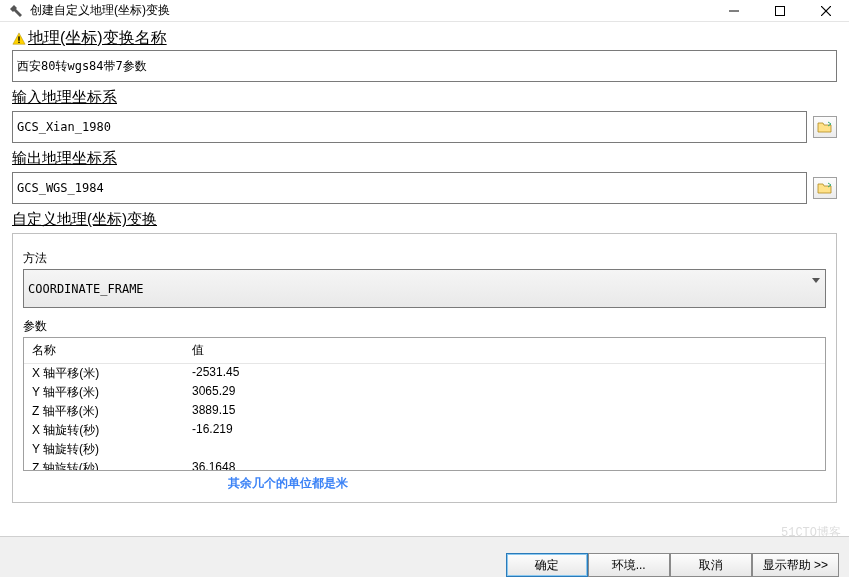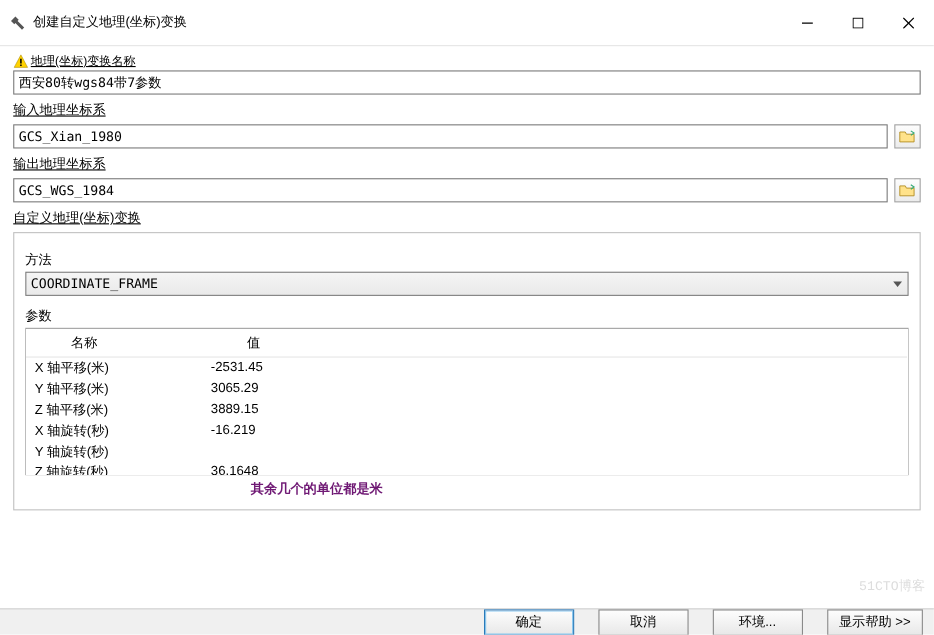--- a/index.html
+++ b/index.html
@@ -1,59 +1,59 @@
 <!DOCTYPE html>
 <html><head>
 <meta charset="utf-8">
 <style>
 * { box-sizing: border-box; font-family: "Microsoft YaHei", "SimSun", Tahoma, sans-serif; }
 body { margin: 0; background: #fff; width: 849px; height: 577px; overflow: hidden; position: relative; }
 
-.titlebar { height: 42px; display: flex; align-items: center; padding-left: 8px; background: #fff; border-bottom: 1px solid #e5e5e5; }
+.titlebar { height: 22px; display: flex; align-items: center; padding-left: 8px; background: #fff; border-bottom: 1px solid #e5e5e5; }
 .titlebar .hammer { width: 16px; height: 16px; margin-right: 6px; }
 .titlebar .title { font-size: 12px; color: #000; flex: 1; }
 .winbtns { display: flex; height: 100%; }
 .winbtn { width: 46px; display: flex; align-items: center; justify-content: center; cursor: pointer; }
 .winbtn svg { width: 10px; height: 10px; }
 
 .content { padding: 6px 12px 0 12px; font-size: 12px; position: relative; }
 
 .warn-row { display: flex; align-items: center; margin-bottom: 1px; }
 .warn-row svg { width: 14px; height: 14px; margin-right: 2px; }
-.field-label { font-size: 11px; text-decoration: underline; color: #000; }
+.field-label { font-size: 16px; text-decoration: underline; color: #000; }
 
 .input-row { display: flex; align-items: center; margin-bottom: 6px; gap: 6px; }
-.text-input { flex: 1; height: 22px; border: 1px solid #7a7a7a; padding: 1px 4px; font-size: 12px; font-family: "SimSun", monospace; background: #fff; }
+.text-input { flex: 1; height: 32px; border: 1px solid #7a7a7a; padding: 1px 4px; font-size: 12px; font-family: "SimSun", monospace; background: #fff; }
 
 .browse-btn { width: 24px; height: 22px; background: linear-gradient(#fdfdfd, #ececec); border: 1px solid #a0a0a0; display: flex; align-items: center; justify-content: center; cursor: pointer; }
 
-.section-label { font-size: 12px; text-decoration: underline; margin-top: 2px; margin-bottom: 4px; }
+.section-label { font-size: 15px; text-decoration: underline; margin-top: 2px; margin-bottom: 4px; }
 
 .custom-box { border: 1px solid #c0c0c0; padding: 16px 10px 10px 10px; margin-top: 2px; }
 .sub-label { font-size: 12px; margin-bottom: 2px; }
 
-.method-select { width: 100%; height: 22px; border: 1px solid #7a7a7a; background: linear-gradient(#f5f5f5, #e9e9e9); font-size: 12px; font-family: "SimSun", monospace; padding: 0 20px 0 4px; position: relative; appearance: none; -webkit-appearance: none; }
+.method-select { width: 100%; height: 39px; border: 1px solid #7a7a7a; background: linear-gradient(#f5f5f5, #e9e9e9); font-size: 12px; font-family: "SimSun", monospace; padding: 0 20px 0 4px; position: relative; appearance: none; -webkit-appearance: none; }
 .select-wrap { position: relative; margin-bottom: 10px; }
 .select-wrap::after { content: ""; position: absolute; right: 6px; top: 9px; border-left: 4px solid transparent; border-right: 4px solid transparent; border-top: 5px solid #555; pointer-events: none; }
 
 .param-box { border: 1px solid #a0a0a0; position: relative; }
 .param-header { display: flex; background: #fff; border-bottom: 1px solid #e6e6e6; }
 .param-header div { padding: 4px 8px; font-size: 12px; }
-.col-name { width: 160px; margin-left: 33px; }
+.col-name { width: 160px; }
 .col-val { flex: 1; }
 .param-body { max-height: 132px; overflow-y: scroll; background: #fff; }
 .param-row { display: flex; font-size: 12px; padding: 1px 8px; font-family: "SimSun", monospace; }
 .param-row .pn { width: 160px; white-space: pre; }
 .param-row .pv { flex: 1; }
 
-.note-below { color: #701a75; font-size: 12px; margin-left: 205px; margin-top: 4px; font-weight: bold; }
+.note-below { color: #3b82f6; font-size: 12px; margin-left: 205px; margin-top: 4px; font-weight: bold; }
 
 .watermark { position: absolute; right: 8px; bottom: 36px; color: #ddd; font-size: 12px; pointer-events: none; font-family: Liberation Mono, monospace; }
 
-.footer { position: absolute; bottom: 0; left: 0; right: 0; height: 24px; background: #f0f0f0; border-top: 1px solid #d0d0d0; display: flex; justify-content: flex-end; align-items: center; padding-right: 10px; gap: 22px; }
+.footer { position: absolute; bottom: 0; left: 0; right: 0; height: 41px; background: #f0f0f0; border-top: 1px solid #d0d0d0; display: flex; justify-content: flex-end; align-items: flex-end; padding-right: 10px; gap: 0; }
 .footer button { min-width: 82px; height: 24px; background: linear-gradient(#fdfdfd, #e8e8e8); border: 1px solid #8a8a8a; font-size: 12px; cursor: pointer; padding: 0 10px; }
 .footer button.primary { border: 1px solid #2a7ab9; box-shadow: inset 0 0 0 1px #8ac8f0; }
 
 ::-webkit-scrollbar { width: 17px; background: #f0f0f0; }
 ::-webkit-scrollbar-thumb { background: #cdcdcd; border: 1px solid #a8a8a8; }
 ::-webkit-scrollbar-button { background: #f0f0f0; height: 17px; border: 1px solid #c0c0c0; }
 </style>
 </head>
 <body>
 
@@ -164,16 +164,16 @@
     </div>
     <div class="note-below">其余几个的单位都是米</div>
   </div>
 
 </div>
 
 <div class="watermark">51CTO博客</div>
 
 <div class="footer">
   <button class="primary">确定</button>
+  <button>环境...</button>
   <button>取消</button>
-  <button>环境...</button>
   <button>显示帮助 &gt;&gt;</button>
 </div>
 
 </body></html>

